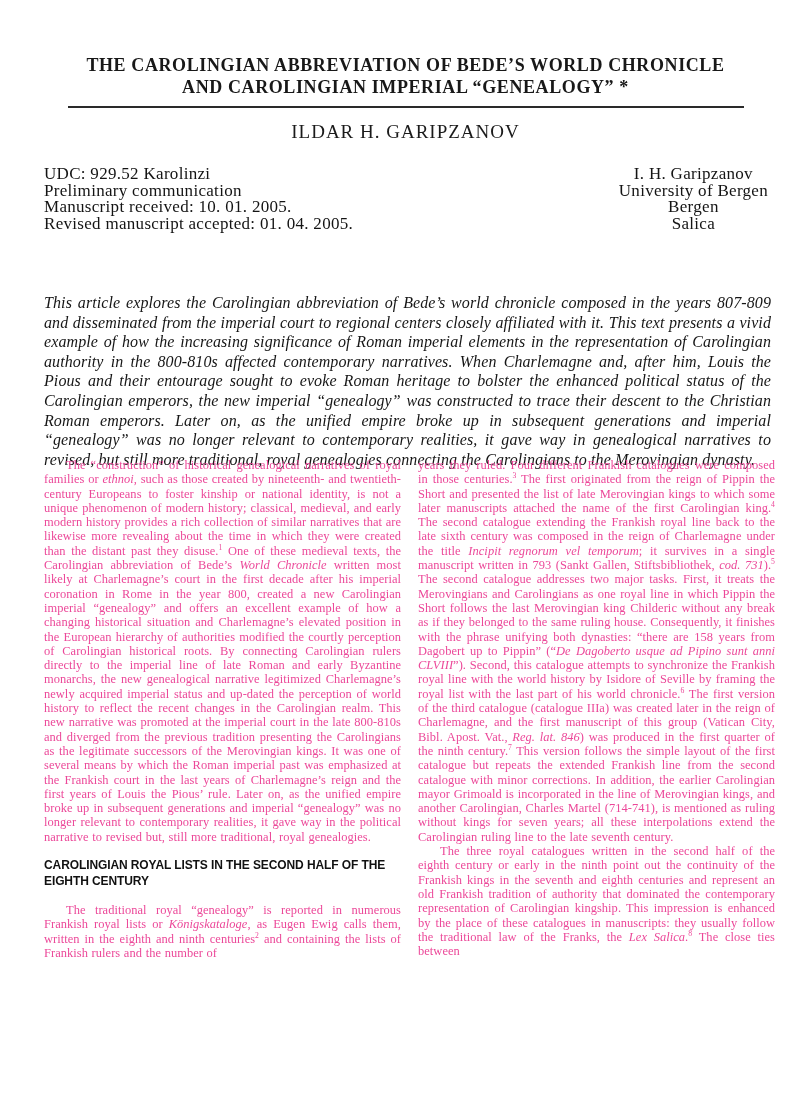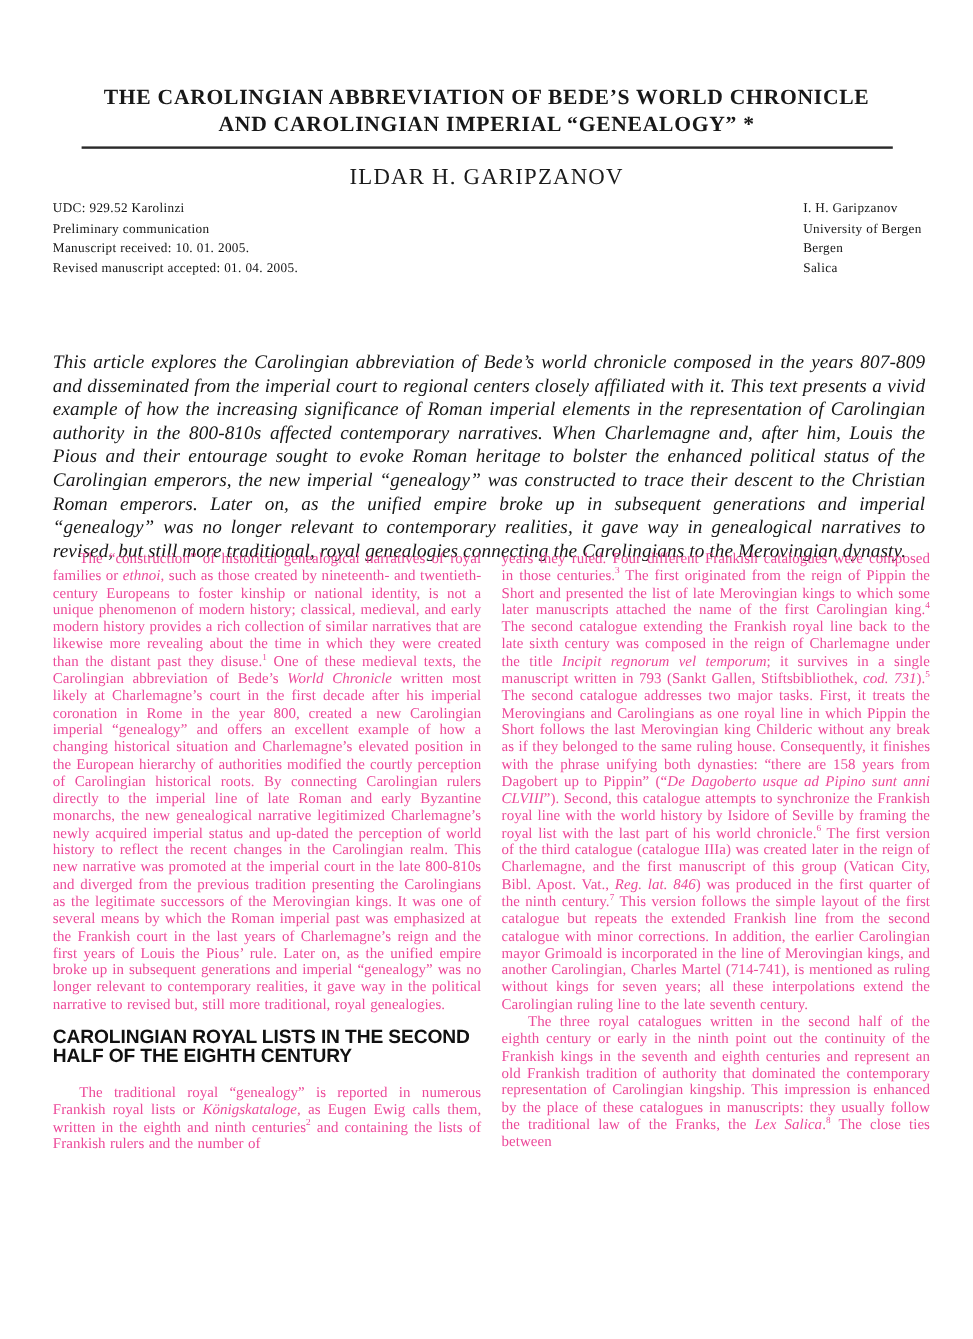--- a/index.html
+++ b/index.html
@@ -5,30 +5,30 @@
   * { margin: 0; padding: 0; box-sizing: border-box; }
   html, body { background: #ffffff; }
   body {
     width: 811px; height: 1116px; position: relative; overflow: hidden;
     font-family: "Liberation Serif", serif; color: #141414;
     -webkit-font-smoothing: antialiased;
   }
   .sheet { position: absolute; inset: 0; background: #ffffff; }
 
   
-  .masthead { position: absolute; top: 70px; left: 40px; right: 40px; text-align: center; }
+  .masthead { position: absolute; top: 54px; left: 40px; right: 40px; text-align: center; }
   .title { font-weight: 600; font-size: 18px; line-height: 22px; letter-spacing: 0.6px; color: #181818; }
   .title-line { display: block; white-space: nowrap; }
   .rule { height: 2px; background: #2a2a2a; width: 676px; margin: 8px auto 0 auto; }
   .author { margin-top: 13px; font-size: 19px; letter-spacing: 1px; font-weight: 500; color: #1b1b1b; }
 
   
-  .meta { position: absolute; top: 166px; left: 44px; right: 43px; font-size: 11px; line-height: 16.5px; }
+  .meta { position: absolute; top: 166px; left: 44px; right: 43px; font-size: 17px; line-height: 16.5px; }
   .meta-left { float: left; text-align: left; }
-  .meta-right { float: right; text-align: left; }
+  .meta-right { float: right; text-align: center; }
   .meta-line { display: block; letter-spacing: 0.3px; }
 
   
   .abstract {
     position: absolute; top: 293px; left: 44px; width: 727px;
     font-style: italic; font-size: 16px; line-height: 19.6px;
     text-align: justify; letter-spacing: 0.1px; color: #161616;
   }
 
   
@@ -38,21 +38,21 @@
   .col-right { left: 374px; }
   .para {
     font-size: 12.45px; line-height: 14.3px; text-align: justify;
     letter-spacing: 0.05px; word-spacing: 0.5px; color: #ec4899;
   }
   .para.indent { text-indent: 22px; }
   .para i { font-style: italic; }
   .para sup, .abstract sup { font-size: 0.62em; vertical-align: super; line-height: 0; }
   .section-heading {
     font-family: "Liberation Sans", sans-serif; font-weight: bold;
-    font-size: 16px; line-height: 16px; letter-spacing: -0.1px;
+    font-size: 12px; line-height: 16px; letter-spacing: -0.1px;
     margin: 13px 0 14px 0; color: #111;
   }
 
   
   .footer { position: absolute; top: 1117px; right: 30px; font-size: 12.6px; color: #1a1a1a; }
   .footer i { font-style: italic; }
 </style>
 </head>
 <body>
 

